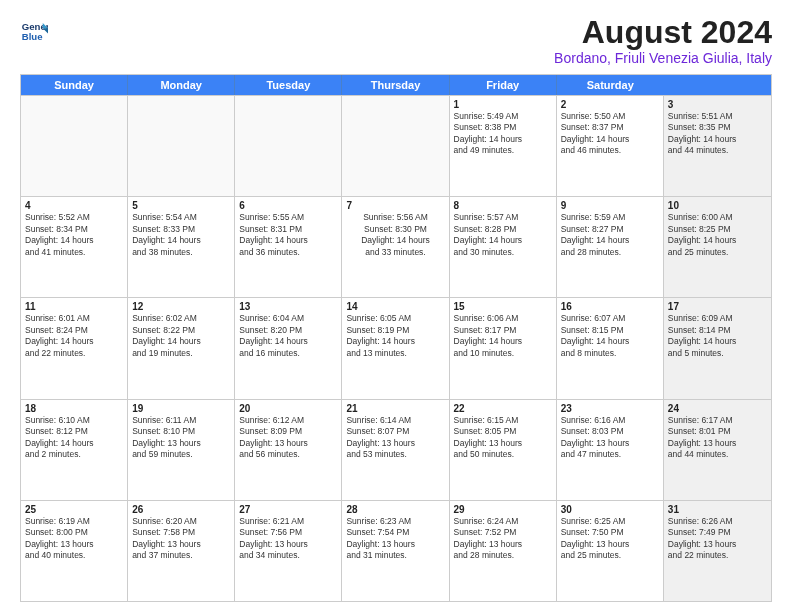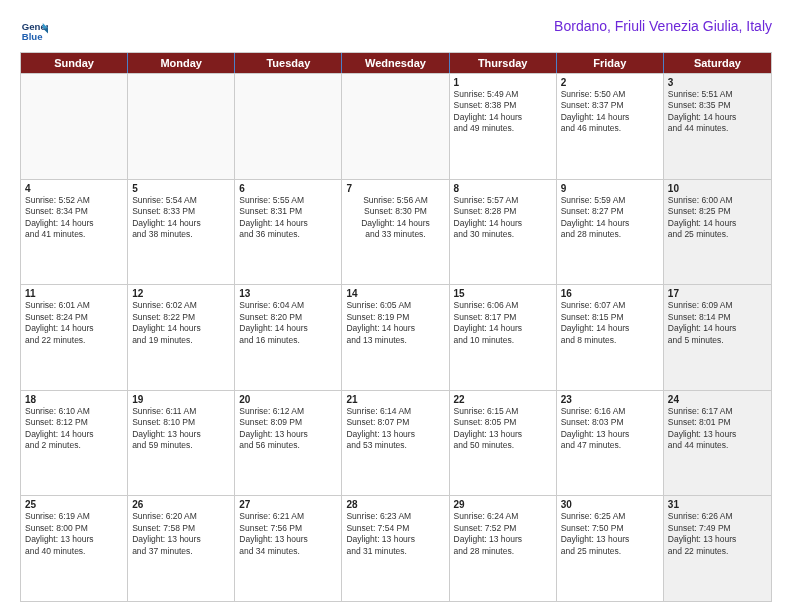--- a/index.html
+++ b/index.html
@@ -48,21 +48,21 @@
     }
     .calendar {
       flex: 1;
       display: flex;
       flex-direction: column;
       border: 1px solid #ccc;
     }
     .cal-header-row {
       display: grid;
       grid-template-columns: repeat(7, 1fr);
-      background: #7f1d1d;
+      background: #3b82f6;
     }
     .cal-header-cell {
       color: #fff;
       font-size: 11px;
       font-weight: bold;
       text-align: center;
       padding: 4px 2px;
       border-right: 1px solid #4a80c8;
     }
     .cal-header-cell:last-child { border-right: none; }
@@ -109,30 +109,30 @@
   <div class="header">
     <div class="logo">
       <svg class="logo-icon" viewBox="0 0 32 32">
         <text x="2" y="16" font-size="11" font-weight="bold" fill="#1a3a6b" font-family="Arial">General</text>
         <text x="2" y="27" font-size="11" font-weight="bold" fill="#2060b0" font-family="Arial">Blue</text>
         <polygon points="26,8 32,14 26,14" fill="#3399cc"></polygon>
         <polygon points="26,14 32,14 32,20" fill="#1a6699"></polygon>
       </svg>
     </div>
     <div class="title-block">
+      <div class="month-title">August 2024</div>
       <div class="subtitle">Bordano, Friuli Venezia Giulia, Italy</div>
     </div>
   </div>
 
   <div class="calendar">
     <div class="cal-header-row">
     <div class="cal-header-cell">Sunday</div>
         <div class="cal-header-cell">Monday</div>
         <div class="cal-header-cell">Tuesday</div>
-        <div class="cal-header-cell">Wednesday</div>
         <div class="cal-header-cell">Thursday</div>
         <div class="cal-header-cell">Friday</div>
         <div class="cal-header-cell">Saturday</div>
       </div>
     <div class="cal-body">
     <div class="cal-row">
           <div class="cal-cell empty"></div>
           <div class="cal-cell empty"></div>
           <div class="cal-cell empty"></div>
           <div class="cal-cell empty"></div>

